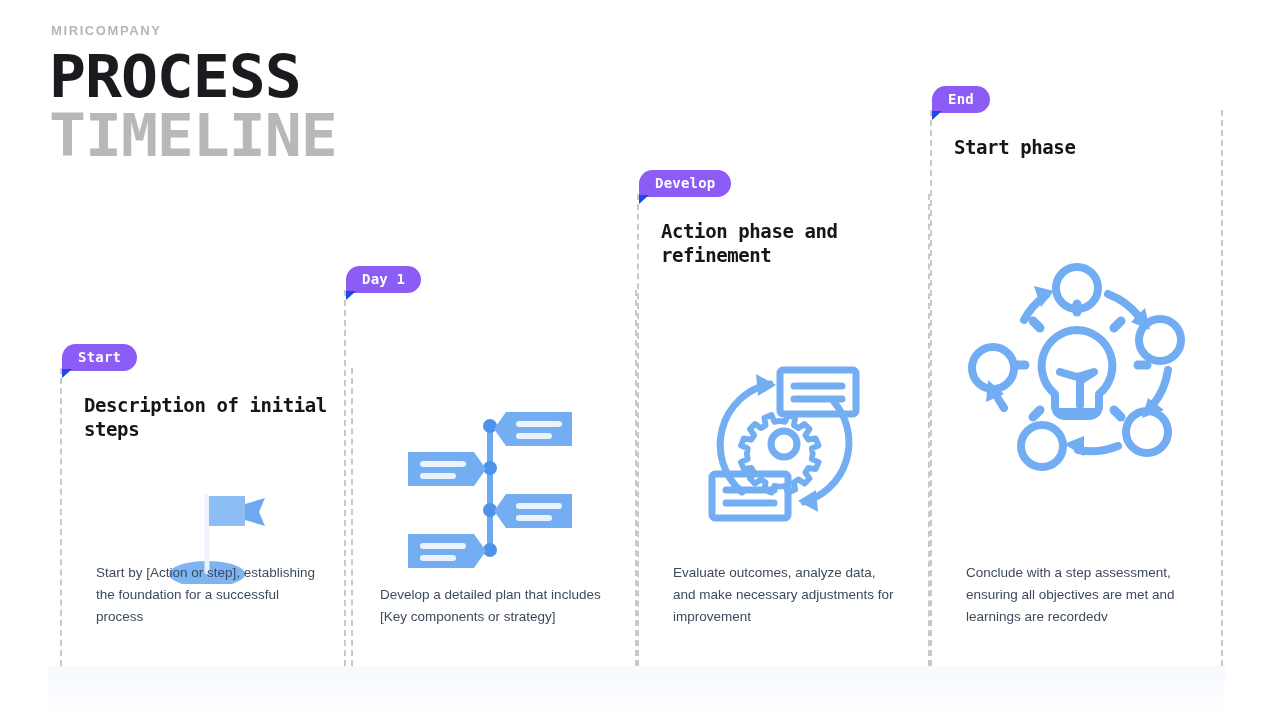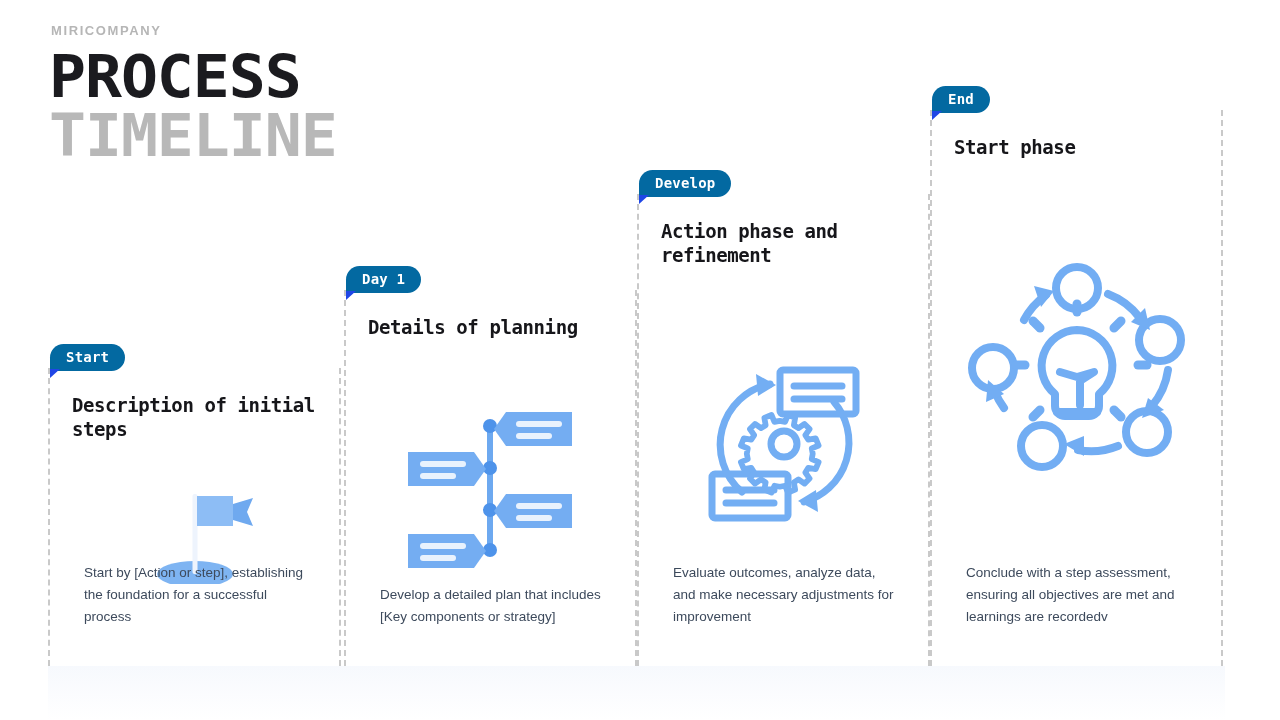--- a/index.html
+++ b/index.html
@@ -36,40 +36,40 @@
   
   .card{
     position:absolute;
     bottom:54px;
     width:293px;
     box-sizing:border-box;
     padding:26px 22px 0 22px;
     border-left:2px dashed #c9c9c9;
     border-right:2px dashed #c9c9c9;
   }
-  .card-1{left:48px;  top:368px;}
+  .card-1{left:60px;  top:368px;}
   .card-2{left:344px; top:290px;}
   .card-3{left:637px; top:194px;}
   .card-4{left:930px; top:110px;}
 
   .card-1 .card-bg{background:linear-gradient(180deg,#e9f1fd 0%,#e4edfc 100%);}
   .card-2 .card-bg{background:linear-gradient(180deg,#c9ddfb 0%,#c2d9fa 100%);}
   .card-3 .card-bg{background:linear-gradient(180deg,#b2d2fb 0%,#aacefa 100%);}
   .card-4 .card-bg{background:linear-gradient(180deg,#92c3fb 0%,#8abffa 100%);}
   .card-bg{position:absolute;left:0;top:0;right:0;bottom:0;z-index:0;}
 
   .card > *{position:relative;z-index:1;}
 
   
   .badge{
     position:absolute;
     left:0px;
     top:-24px;
     z-index:3;
-    background:#0369a1;
+    background:#8b5cf6;
     color:#ffffff;
     font-family:"DejaVu Sans Mono", monospace;
     font-weight:bold;
     font-size:14px;
     letter-spacing:0.2px;
     padding:5px 16px 6px 16px;
     border-radius:14px 14px 14px 2px;
     line-height:1.15;
     white-space:nowrap;
   }
@@ -145,21 +145,20 @@
         <path d="M62 32 L62 62 L98 62 L98 32 Z" fill="#8dbdf5"></path>
         <path d="M98 40 L118 34 L112 48 L118 62 L98 56 Z" fill="#6fa9ef"></path>
       </svg>
     </div>
     <p class="card-desc">Start by [Action or step], establishing the foundation for a successful process</p>
   </div>
 
   <div class="card card-2">
     <div class="card-bg"></div>
     <div class="badge">Day 1</div>
-    <p class="card-title">Details of planning</p>
     <div class="card-icon">
       <svg width="170" height="160" viewBox="0 0 170 160">
         <rect x="81" y="12" width="6" height="130" rx="3" fill="#6da9f0"></rect>
         <circle cx="84" cy="16" r="7" fill="#4e93ea"></circle>
         <circle cx="84" cy="58" r="7" fill="#4e93ea"></circle>
         <circle cx="84" cy="100" r="7" fill="#4e93ea"></circle>
         <circle cx="84" cy="140" r="7" fill="#4e93ea"></circle>
 
         <path d="M100 2 h66 v34 h-66 l-12 -17 Z" fill="#74adf2"></path>
         <rect x="110" y="11" width="46" height="6" rx="3" fill="#e9f2fd"></rect>

